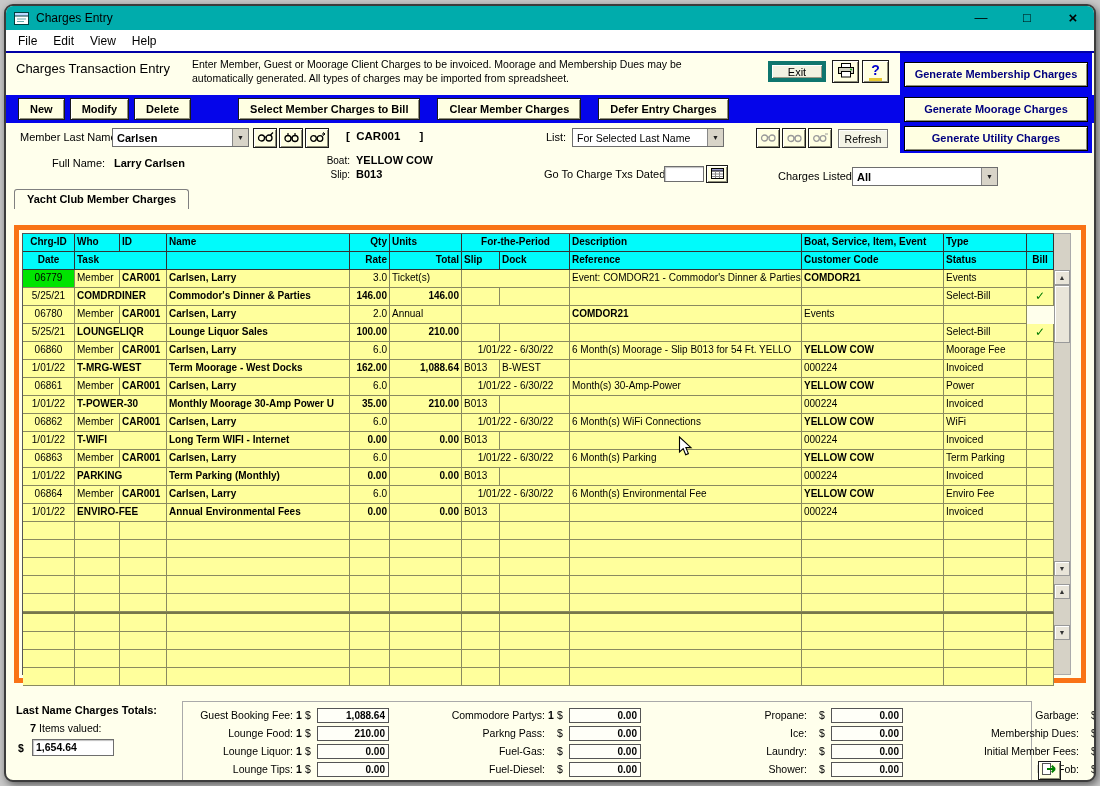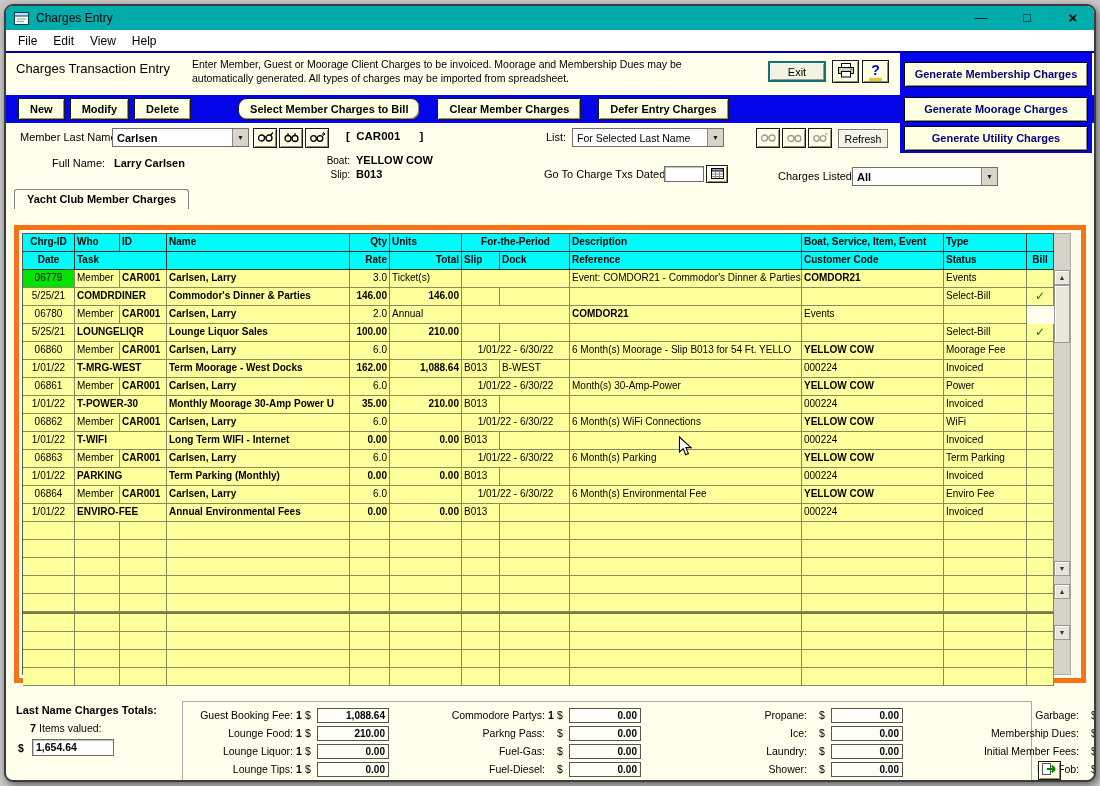--- a/index.html
+++ b/index.html
@@ -30,31 +30,31 @@
   .val{ position:absolute; font-size:11px; font-weight:bold; color:#000; white-space:nowrap; }
   button{ font-family:inherit; }
   .bevel{ background:var(--cream); border:1px solid #1a1a1a;
     box-shadow:inset 1px 1px 0 #ffffff, inset -1px -1px 0 #8f8f7a; }
   .sunken{ background:#fff; border:1px solid #6e6e6e; box-shadow:inset 1px 1px 1px rgba(0,0,0,.25); position:absolute; font-size:10.5px; font-weight:bold; padding:0 3px;}
 
   
   .hrow{ height:42px; position:relative; flex:none; }
   .htitle{ position:absolute; left:10px; top:8px; font-size:13px; font-weight:normal; }
   .hdesc{ position:absolute; left:186px; top:5px; width:530px; font-size:10.5px; line-height:13.5px; color:#000;}
-  .exit{ position:absolute; left:762px; top:8px; width:58px; height:21px; font-size:11px; background:#f2f2e2; border:2px solid #0f766e; box-shadow:inset 1px 1px 0 #fff, inset -1px -1px 0 #9a9a88;}
+  .exit{ position:absolute; left:762px; top:8px; width:58px; height:21px; font-size:11px; background:#f2f2e2; border:4px solid #0f766e; box-shadow:inset 1px 1px 0 #fff, inset -1px -1px 0 #9a9a88;}
   .icbtn{ position:absolute; top:7px; width:27px; height:23px; display:flex; align-items:center; justify-content:center; }
   .q{ color:#0000cc; font-weight:bold; font-size:14px; border-bottom:3px solid #e8c830; padding:0 2px; line-height:15px;}
   .blueblk{ position:absolute; right:2px; top:0; width:192px; height:100%; background:var(--blue); display:flex; align-items:center; justify-content:center; }
   .genbtn{ width:184px; height:25px; font-size:11px; font-weight:bold; color:var(--navy);
     background:var(--cream); border:1px solid #000; box-shadow:inset 1px 1px 0 #fff, inset -1px -1px 0 #8f8f7a; }
 
   
   .tbar{ height:28px; background:var(--blue); display:flex; align-items:center; padding-left:12px; gap:5px; flex:none; }
   .tbtn{ height:22px; padding:0 11px; font-size:11px; font-weight:bold; color:#000; }
-  .tbtn.gap{ margin-left:42px;border-radius:9px; }
+  .tbtn.gap{ margin-left:42px; }
   .tbtn.gap2{ margin-left:12px; }
   .genbtn.right{ margin-left:auto; margin-right:6px; }
 
   
   .mrow{ height:30px; position:relative; flex:none; }
   .combo{ position:absolute; height:19px; background:#fff; border:1px solid #6e6e6e; display:flex; align-items:center; }
   .cval{ flex:1; font-size:10.5px; padding-left:4px; white-space:nowrap; overflow:hidden; }
   .cval.b{ font-weight:bold; font-size:11px; }
   .carw{ width:16px; height:100%; background:#d8d4c8; border-left:1px solid #888; font-size:7px; display:flex; align-items:center; justify-content:center; color:#222; flex:none;}
   .mini-btn{ position:absolute; width:24px; height:20px; display:flex; align-items:center; justify-content:center; padding:0;}

